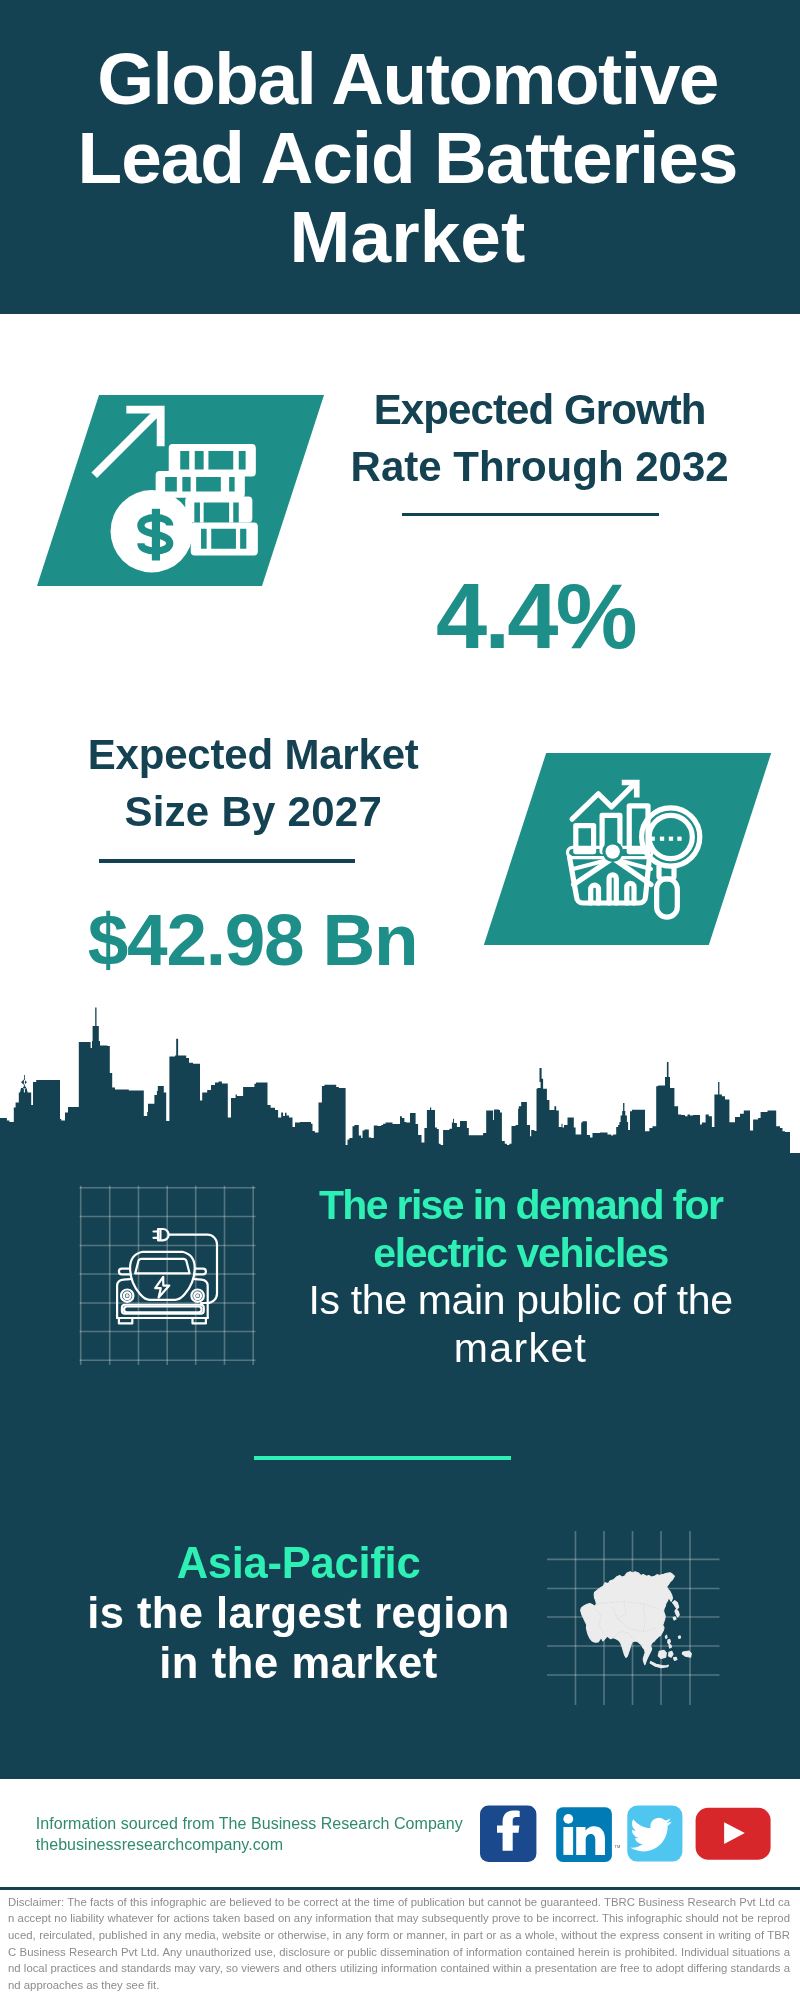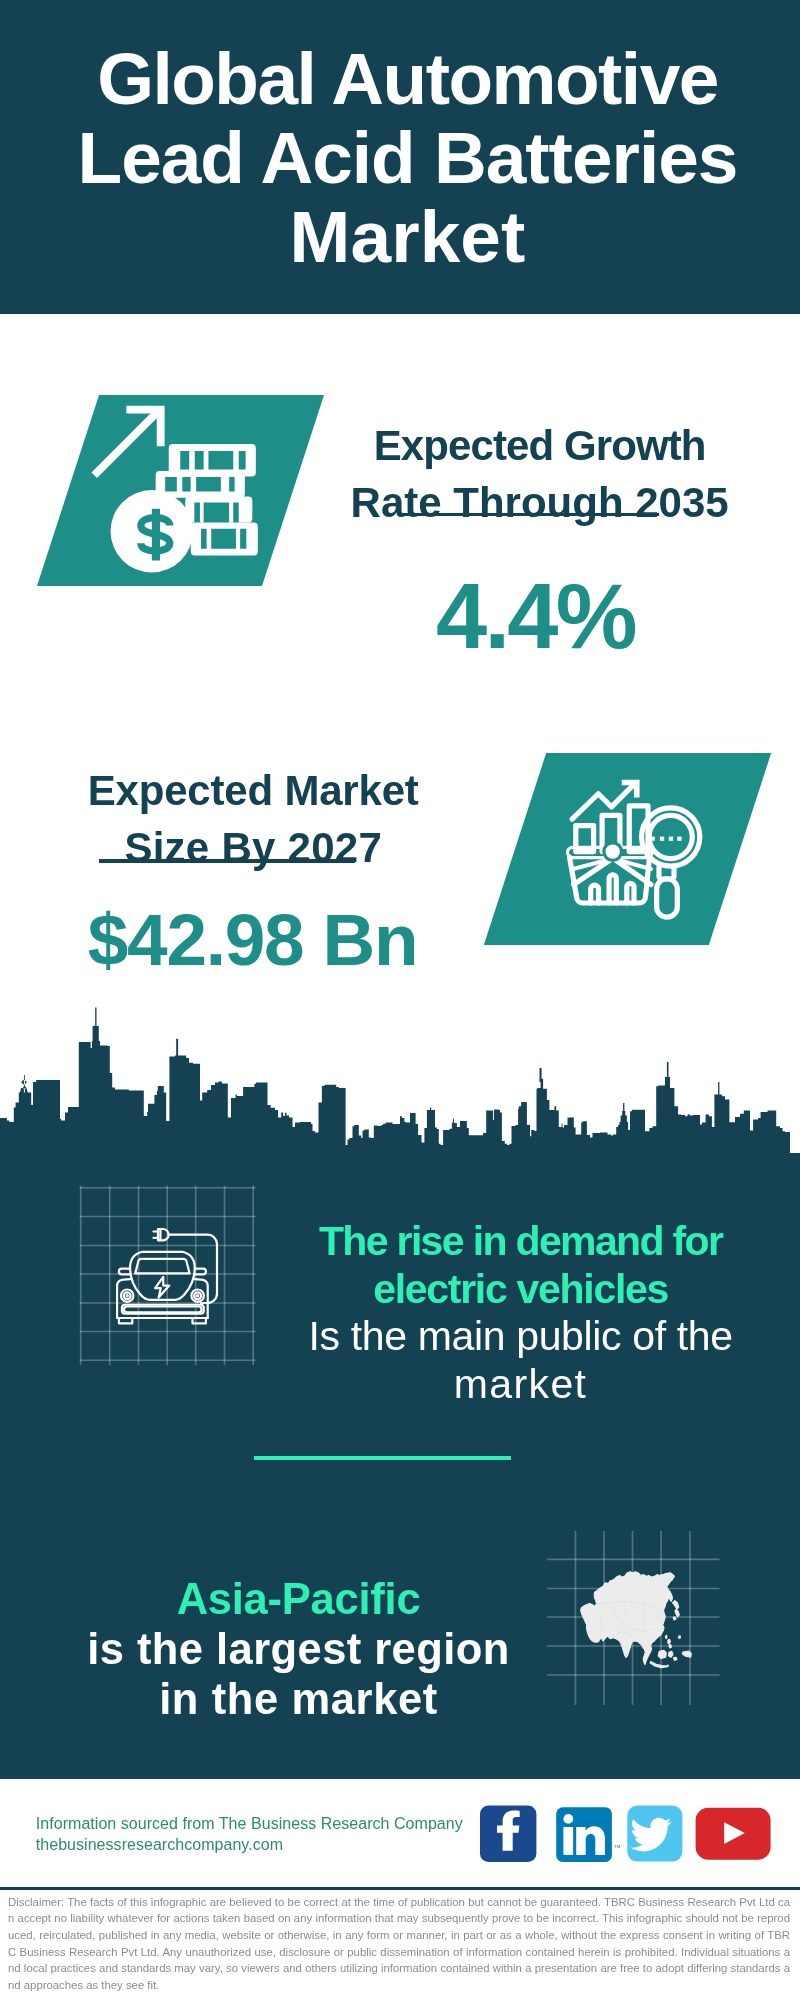--- a/index.html
+++ b/index.html
@@ -8,21 +8,21 @@
        font-family:"Liberation Sans",sans-serif;-webkit-font-smoothing:antialiased;}
   .canvas{position:absolute;left:0;top:0;width:800px;height:2000px;}
   .abs{position:absolute;}
   
   #header{left:0;top:0;width:800px;height:314px;background:#144252;}
   #title{left:16px;top:39px;width:783px;text-align:center;color:#ffffff;
          font-weight:700;font-size:73px;line-height:79px;letter-spacing:-1.5px;}
   
   .rule{background:#144252;}
   .para{background:#1e8f88;transform:skewX(-18deg);}
-  .blk{position:absolute;margin-top:36px;}
+  .blk{position:absolute;}
   .val{font-weight:700;color:#1e8f88;margin-top:20px;}
   
   #darkband{left:0;top:1158px;width:800px;height:620.5px;background:#144252;}
   #skyline{left:0;top:1000px;width:800px;height:172px;}
   
   #footwhite{left:0;top:1778.5px;width:800px;height:108px;background:#ffffff;}
   #footrule{left:0;top:1886.6px;width:800px;height:3.3px;background:#144252;}
   #srctext{left:35.8px;top:1813.26px;color:#2f8a6e;font-size:16px;line-height:21px;letter-spacing:.04px;}
   #disclaimer{left:8px;top:1893.74px;width:782px;color:#8c8c8c;font-size:11.35px;line-height:16.65px;
               text-align:justify;word-break:break-all;}
@@ -110,21 +110,21 @@
                    C95.5 141.1 101.9 143.2 101.9 148.3
                    C101.9 153.4 95.5 156 87.45 156
                    C79.4 156 73 153.4 73 148.2"></path>
         </g>
       </svg>
     </div>
   </div>
 
   <div class="abs blk" id="s1label">
     <div class="ln1">Expected Growth</div>
-    <div class="ln2">Rate Through 2035</div>
+    <div class="ln2">Rate Through 2032</div>
   </div>
   <div class="abs rule" id="s1rule"></div>
   <div class="abs val" id="s1val">4.4%</div>
 
   <div class="abs blk" id="s2label">
     <div class="ln1">Expected Market</div>
     <div class="ln2">Size By 2027</div>
   </div>
   <div class="abs rule" id="s2rule"></div>
   <div class="abs val" id="s2val">$42.98 Bn</div>

